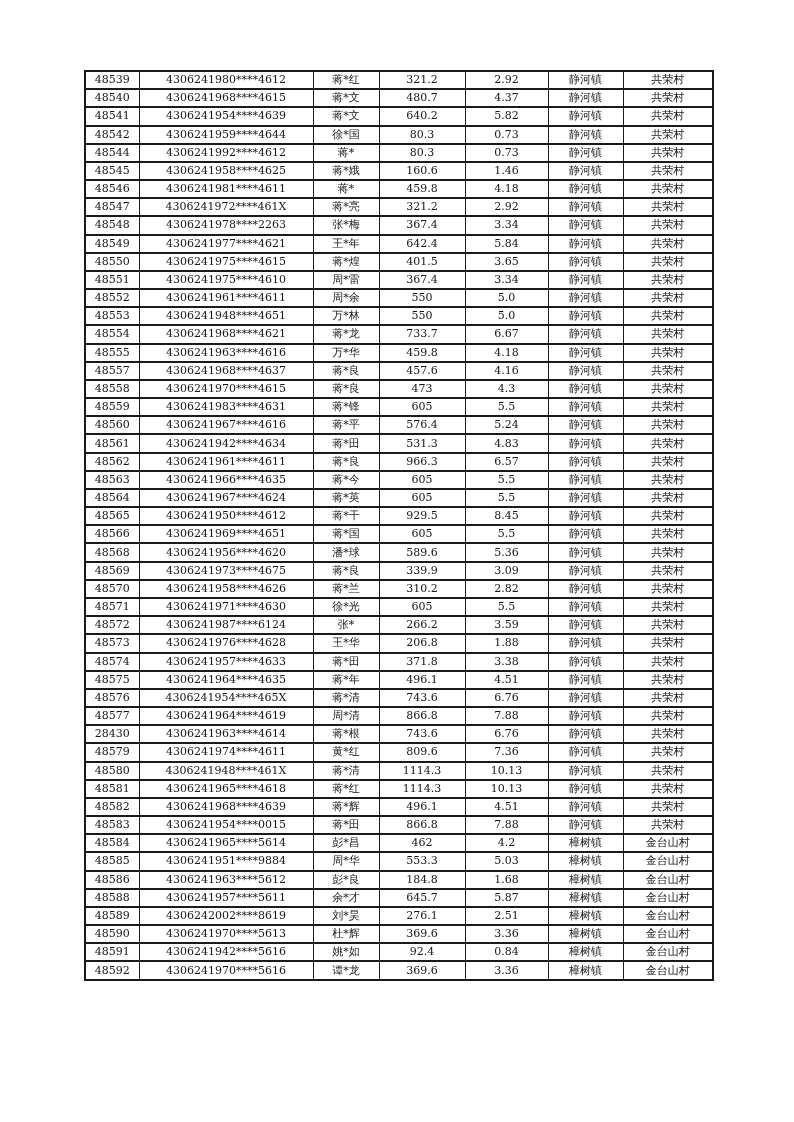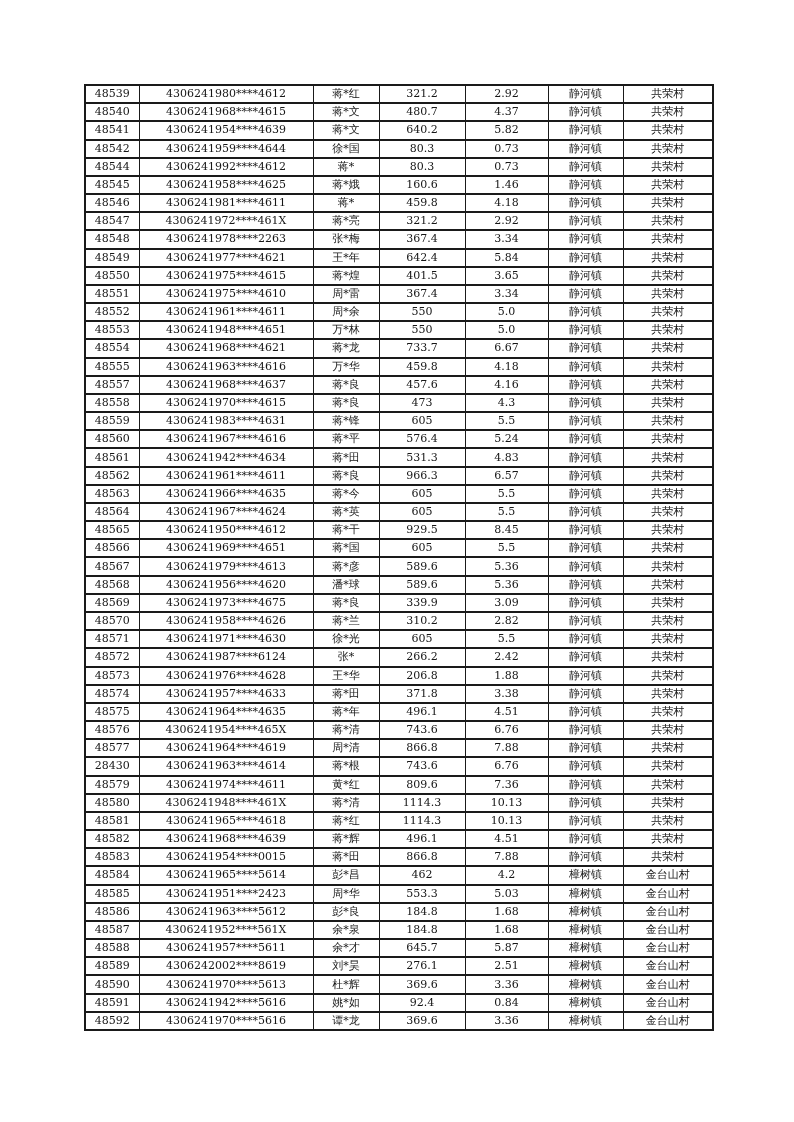--- a/index.html
+++ b/index.html
@@ -16,21 +16,21 @@
   .page {
     position: relative;
     width: 794px;
     height: 1122px;
     background: #ffffff;
     overflow: hidden;
   }
   table.grid {
     position: absolute;
     left: 84px;
-    top: 84px;
+    top: 70px;
     width: 628px;
     border-collapse: collapse;
     table-layout: fixed;
   }
   table.grid tr {
     height: 18.18px;
   }
   table.grid td {
     border-left: 1px solid #1a1a1a;
     border-right: 1px solid #1a1a1a;
@@ -327,29 +327,20 @@
   <tr>
     <td>48566</td>
     <td>4306241969****4651</td>
     <td>蒋*国</td>
     <td>605</td>
     <td>5.5</td>
     <td>静河镇</td>
     <td>共荣村</td>
   </tr>
 
-  <tr>
-    <td>48567</td>
-    <td>4306241979****4613</td>
-    <td>蒋*彦</td>
-    <td>589.6</td>
-    <td>5.36</td>
-    <td>静河镇</td>
-    <td>共荣村</td>
-  </tr>
 
   <tr>
     <td>48568</td>
     <td>4306241956****4620</td>
     <td>潘*球</td>
     <td>589.6</td>
     <td>5.36</td>
     <td>静河镇</td>
     <td>共荣村</td>
   </tr>
@@ -382,21 +373,21 @@
     <td>5.5</td>
     <td>静河镇</td>
     <td>共荣村</td>
   </tr>
 
   <tr>
     <td>48572</td>
     <td>4306241987****6124</td>
     <td>张*</td>
     <td>266.2</td>
-    <td>2.42</td>
+    <td>3.59</td>
     <td>静河镇</td>
     <td>共荣村</td>
   </tr>
 
   <tr>
     <td>48573</td>
     <td>4306241976****4628</td>
     <td>王*华</td>
     <td>206.8</td>
     <td>1.88</td>
@@ -509,47 +500,38 @@
     <td>4306241965****5614</td>
     <td>彭*昌</td>
     <td>462</td>
     <td>4.2</td>
     <td>樟树镇</td>
     <td>金台山村</td>
   </tr>
 
   <tr>
     <td>48585</td>
-    <td>4306241951****2423</td>
+    <td>4306241951****9884</td>
     <td>周*华</td>
     <td>553.3</td>
     <td>5.03</td>
     <td>樟树镇</td>
     <td>金台山村</td>
   </tr>
 
   <tr>
     <td>48586</td>
     <td>4306241963****5612</td>
     <td>彭*良</td>
     <td>184.8</td>
     <td>1.68</td>
     <td>樟树镇</td>
     <td>金台山村</td>
   </tr>
 
-  <tr>
-    <td>48587</td>
-    <td>4306241952****561X</td>
-    <td>余*泉</td>
-    <td>184.8</td>
-    <td>1.68</td>
-    <td>樟树镇</td>
-    <td>金台山村</td>
-  </tr>
 
   <tr>
     <td>48588</td>
     <td>4306241957****5611</td>
     <td>余*才</td>
     <td>645.7</td>
     <td>5.87</td>
     <td>樟树镇</td>
     <td>金台山村</td>
   </tr>

